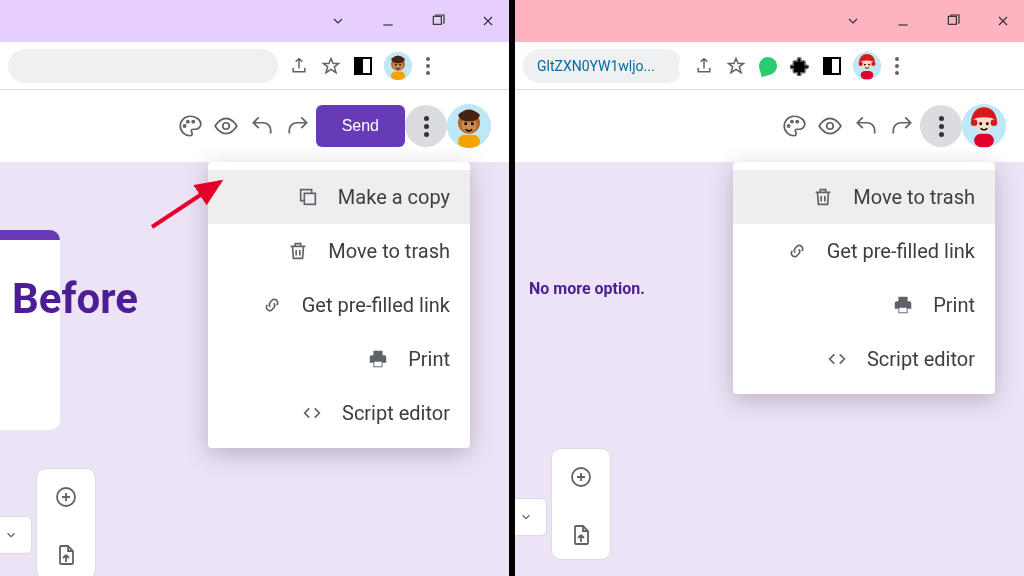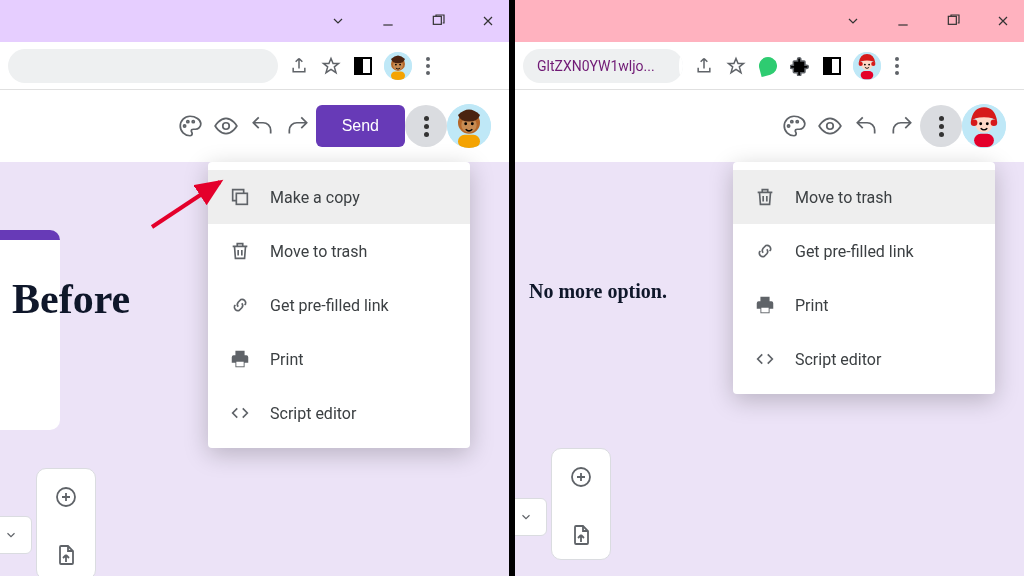--- a/index.html
+++ b/index.html
@@ -50,21 +50,21 @@
   }
   .url-pill {
     flex: 0 0 auto;
     height: 34px;
     border-radius: 17px;
     background: #eef0f1;
     display: flex;
     align-items: center;
     padding: 0 14px;
     gap: 24px;
-    color: #701a75;
+    color: #0369a1;
     font-size: 14px;
     max-width: 160px;
     overflow: hidden;
     white-space: nowrap;
   }
   .url-pill.left { width: 270px; max-width: 270px; }
   .addr-icon {
     width: 22px; height: 22px;
     display: flex; align-items: center; justify-content: center;
     color: #5f6368;
@@ -179,36 +179,36 @@
   }
   .menu.left-menu{ left:208px; }
   .menu.right-menu{ left:218px; }
   .menu-item{
     display:flex;
     align-items:center;
     gap:18px;
     height:54px;
     padding:0 20px;
     color:#3c4043;
-    font-size:16px;
+    font-size:20px;
+    justify-content:flex-end;
   }
   .menu-item.hover{ background:#eeeeee; }
   .menu-item .mi-icon{ width:24px; height:24px; display:flex; align-items:center; justify-content:center; color:#5f6368;}
   .menu-item .mi-icon svg{ width:22px; height:22px; fill:none; stroke:currentColor; stroke-width:1.8;}
   .menu-item .mi-icon.solid svg{ fill:currentColor; stroke:none; }
 
   .annotation{
     position:absolute;
-    color:#0f172a;
+    color:#4c1d95;
     font-weight:700;
     line-height:1.05;
-    font-family:Liberation Serif, serif;
   }
   .annotation .big{ font-size:42px; }
-  .annotation .small{ font-size:20px; font-weight:700; margin-top:4px;}
+  .annotation .small{ font-size:16px; font-weight:700; margin-top:4px;}
   .arrow{
     position:absolute;
     width:80px; height:60px;
     pointer-events:none;
   }
   .arrow svg{width:100%;height:100%;}
 </style>
 </head>
 <body>
 

